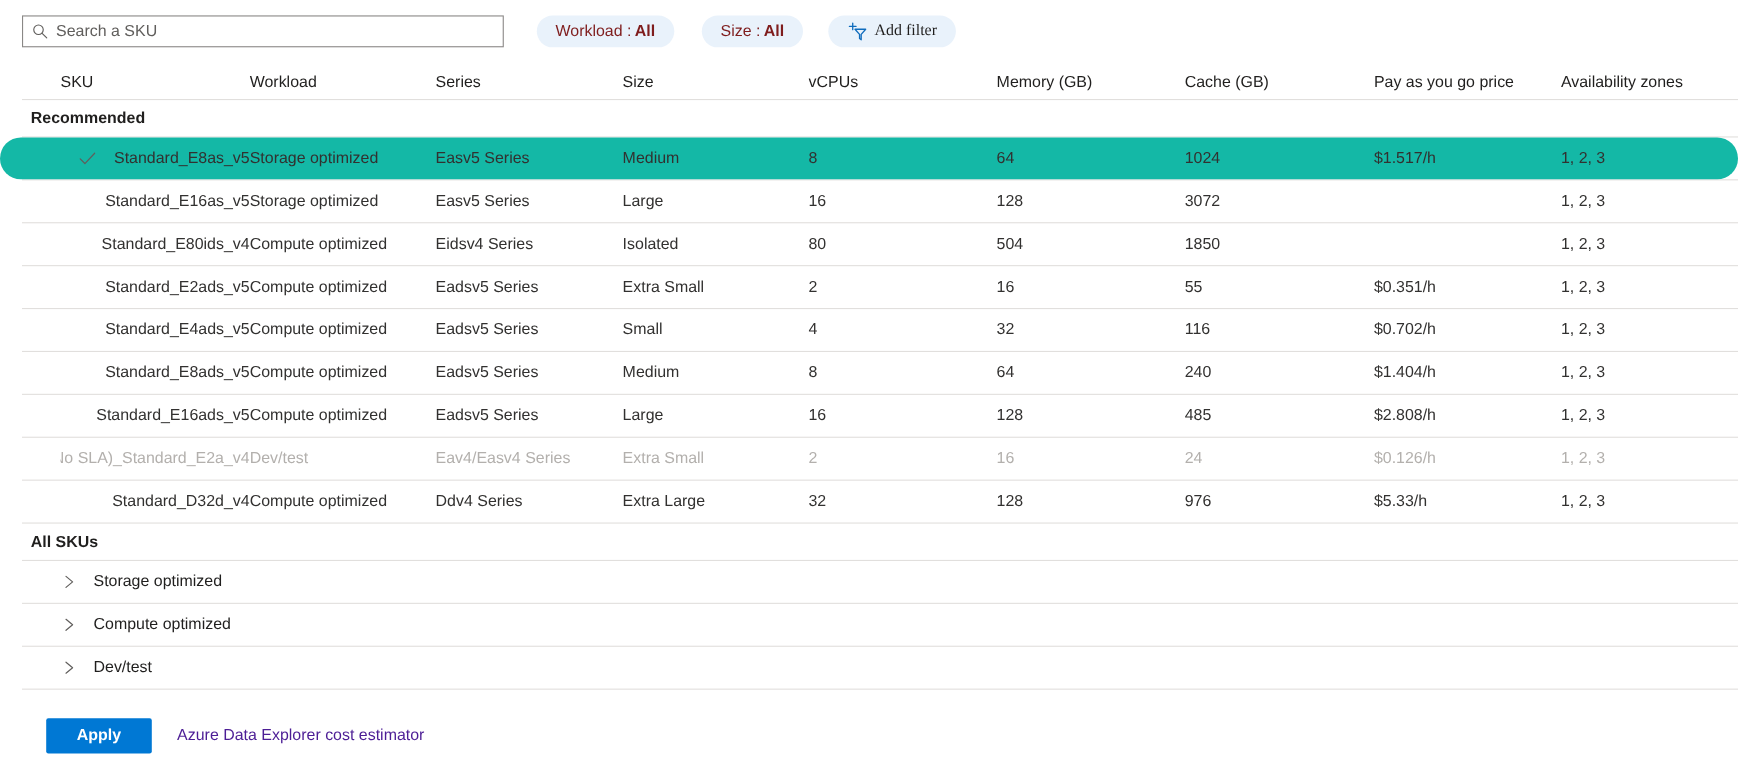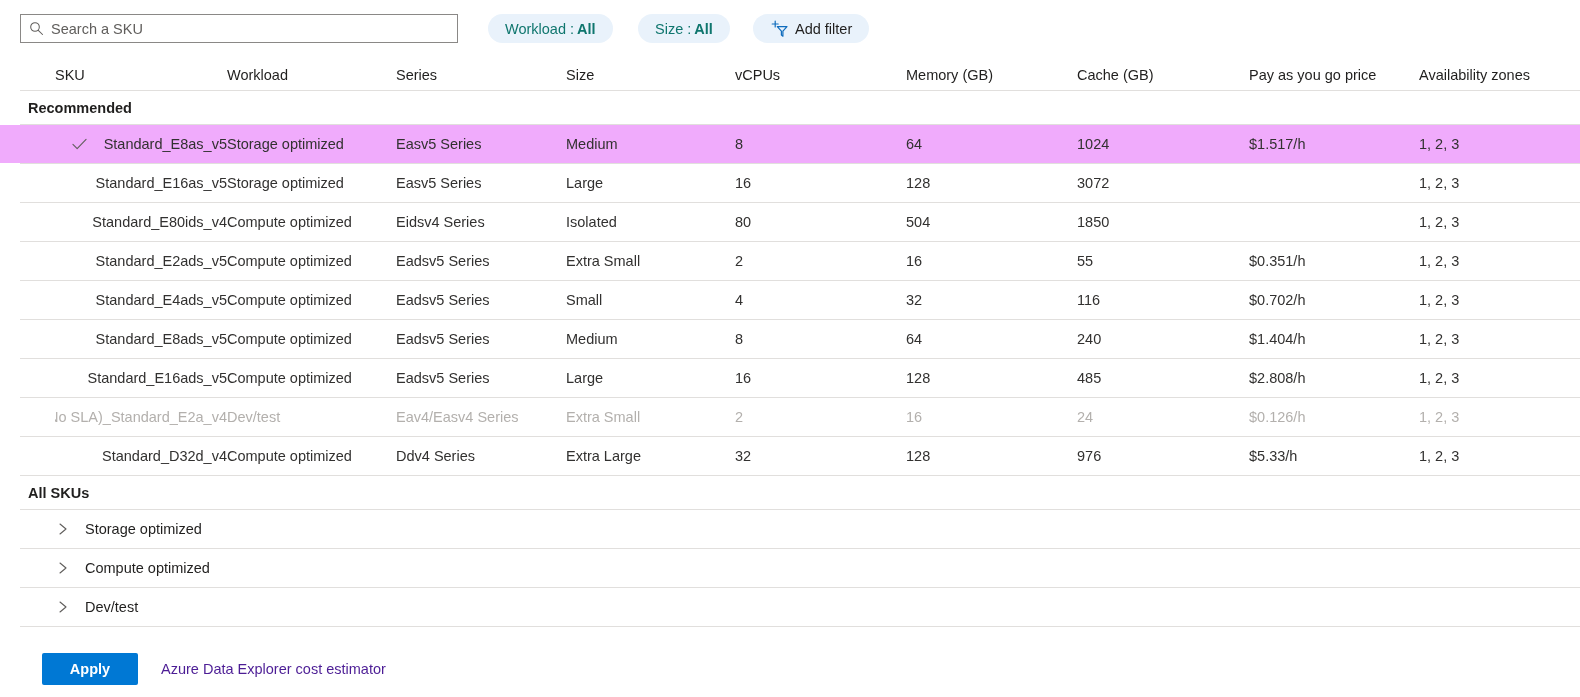--- a/index.html
+++ b/index.html
@@ -58,29 +58,29 @@
     height: 29px;
     border-radius: 15px;
     background: #e9f2fb;
     border: none;
     display: flex;
     align-items: center;
     justify-content: center;
     padding: 0 17px;
     font-family: "Liberation Sans", sans-serif;
     font-size: 14.5px;
-    color: #0f766e;
+    color: #7f1d1d;
     cursor: pointer;
     white-space: nowrap;
     box-sizing: border-box;
   }
   .pill b { font-weight: 700; margin-left: 3px; }
   #pill-workload { left: 488px; }
   #pill-size     { left: 638px; }
-  #pill-addfilter{ left: 753px; color: #201f1e; }
+  #pill-addfilter{ left: 753px; color: #201f1e; font-family: Liberation Serif, serif; }
   .addfilter-icon { width: 18px; height: 18px; margin-right: 7px; display:block; }
 
   
   .grid {
     position: absolute;
     left: 0; top: 60px;
     width: 1580px;
   }
   .row {
     position: relative;
@@ -105,21 +105,21 @@
     padding-left: 28px;
     font-weight: 700;
     font-size: 14.5px;
     color: #201f1e;
     display: flex;
     align-items: center;
   }
   .data-row {
     height: 38px;
   }
-  .data-row.selected { background: #f0abfc; }
+  .data-row.selected { background: #14b8a6; border-radius: 19px; }
   .data-row.disabled { color: #b3b0ad; }
 
   
   .cell {
     position: absolute;
     top: 0; bottom: 0;
     display: flex;
     align-items: center;
     overflow: hidden;
     white-space: nowrap;

